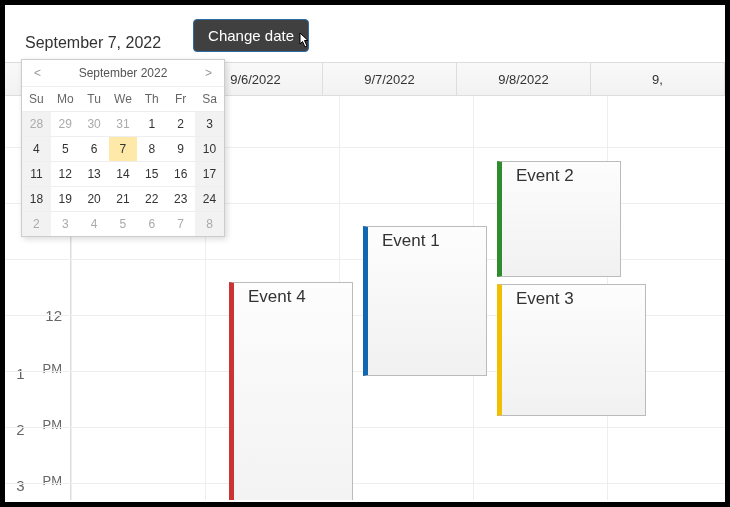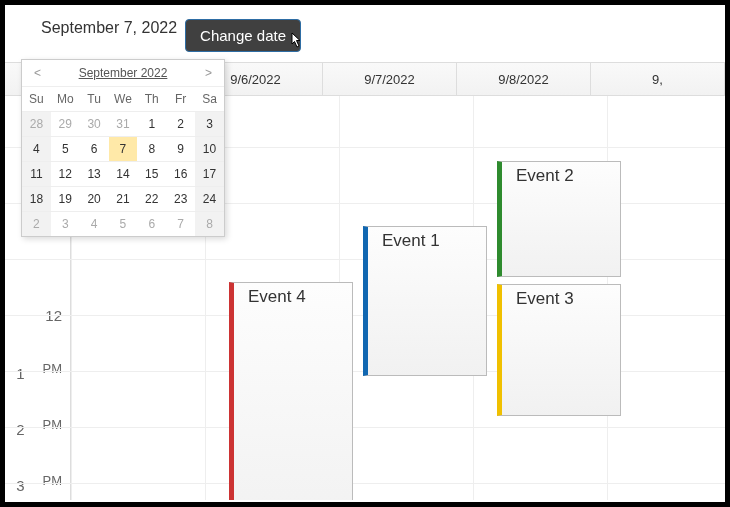--- a/index.html
+++ b/index.html
@@ -10,23 +10,23 @@
     color: #333;
     background: #fff;
     width: 730px;
     height: 507px;
     overflow: hidden;
     position: relative;
     border: 5px solid #000;
   }
   .header {
     display: flex;
-    align-items: flex-start;
-    gap: 8px;
-    padding: 14px 20px 10px 36px;
+    align-items: flex-end;
+    gap: 32px;
+    padding: 14px 20px 10px 20px;
   }
   .current-date {
     font-size: 16px;
     color: #333;
   }
   .btn-change {
     background: #404040;
     color: #fff;
     border: 1px solid #2e6da4;
     border-radius: 4px;
@@ -122,21 +122,21 @@
     align-items: center;
     justify-content: space-between;
     padding: 4px 8px;
     color: #666;
   }
   .picker-nav {
     cursor: pointer;
     color: #999;
     padding: 2px 4px;
   }
-  .picker-title { color: #555; text-decoration: underline; }
+  .picker-title { color: #555; }
   .picker-table {
     width: 100%;
     border-collapse: collapse;
     table-layout: fixed;
   }
   .picker-table th, .picker-table td {
     text-align: center;
     padding: 5px 0;
     font-weight: normal;
     border-top: 1px solid #eee;
@@ -188,21 +188,21 @@
     <div class="hour-line" style="top: 51px;"></div>
     <div class="hour-line" style="top: 107px;"></div>
     <div class="hour-line" style="top: 163px;"></div>
     <div class="hour-line" style="top: 219px;"></div>
     <div class="hour-line" style="top: 275px;"></div>
     <div class="hour-line" style="top: 331px;"></div>
     <div class="hour-line" style="top: 387px;"></div>
     <div class="event" style="left: 203px; width: 124px; top: 186px; height: 256px; border-left-color: rgb(204, 51, 51);">Event 4</div>
     <div class="event" style="left: 337px; width: 124px; top: 130px; height: 150px; border-left-color: rgb(17, 103, 177);">Event 1</div>
     <div class="event" style="left: 471px; width: 124px; top: 65px; height: 116px; border-left-color: rgb(46, 139, 46);">Event 2</div>
-    <div class="event" style="left: 471px; width: 124px; top: 188px; height: 132px; border-left-color: rgb(240, 192, 0);">Event 3</div>
+    <div class="event" style="left: 471px; width: 149px; top: 188px; height: 132px; border-left-color: rgb(240, 192, 0);">Event 3</div>
   </div>
 
 <div class="picker">
   <div class="picker-head">
     <span class="picker-nav">&lt;</span>
     <span class="picker-title">September 2022</span>
     <span class="picker-nav">&gt;</span>
   </div>
   <table class="picker-table">
     <thead>

